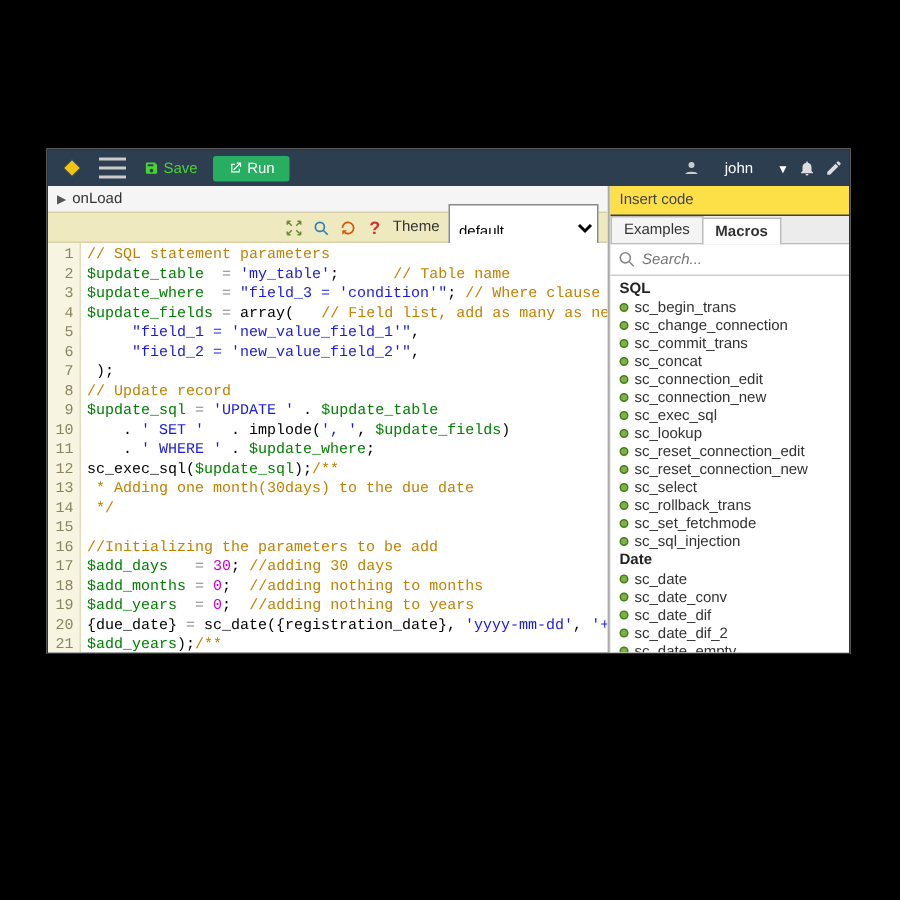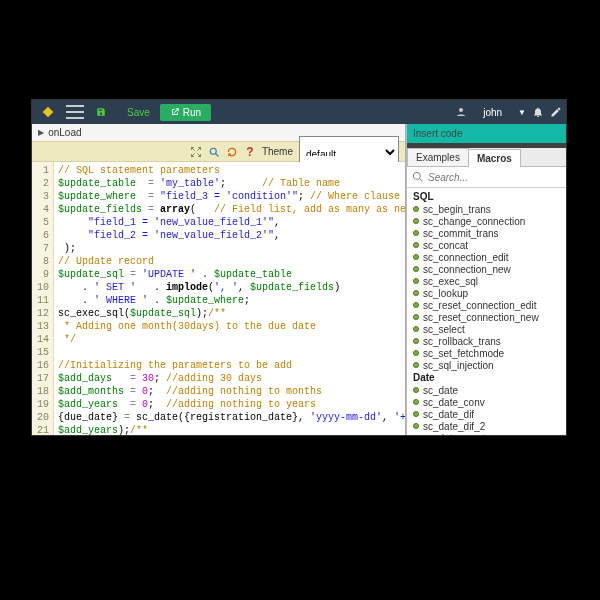--- a/index.html
+++ b/index.html
@@ -3,21 +3,21 @@
 <meta charset="utf-8">
 <style>
   * { box-sizing: border-box; margin: 0; padding: 0; }
   body { font-family: Arial, Helvetica, sans-serif; background: #000; width: 600px; height: 600px; overflow: hidden; }
   .frame { position: absolute; left: 31px; top: 99px; width: 536px; height: 337px; background: #fff; border: 1px solid #333; display: flex; flex-direction: column; }
   .topbar { height: 24px; background: #2c3e50; display: flex; align-items: center; padding: 0 4px; color: #fff; font-size: 10px; }
   .logo-diamond { width: 16px; height: 16px; margin: 0 4px; display: inline-flex; align-items: center; justify-content: center; }
   .logo-diamond svg { width: 14px; height: 14px; }
   .hamburger { width: 18px; height: 14px; display: inline-flex; flex-direction: column; justify-content: space-between; margin: 0 6px; cursor: pointer; }
   .hamburger span { display: block; height: 2px; background: #ccc; }
-  .btn-save { background: transparent; border: none; color: #4cd137; font-size: 10px; padding: 2px 6px; display: inline-flex; align-items: center; gap: 21px; cursor: pointer; }
+  .btn-save { background: transparent; border: none; color: #4cd137; font-size: 10px; padding: 2px 6px; display: inline-flex; align-items: center; gap: 3px; cursor: pointer; }
   .btn-run { background: #27ae60; border: none; color: #fff; font-size: 10px; padding: 3px 10px; margin-left: 4px; display: inline-flex; align-items: center; gap: 3px; cursor: pointer; border-radius: 2px; }
   .spacer { flex: 1; }
   .user-area { display: flex; align-items: center; gap: 16px; margin-right: 6px; }
   .user-icon, .bell-icon, .pencil-icon { width: 12px; height: 12px; }
   .user-name { font-size: 10px; }
   .caret { font-size: 8px; }
   .main { flex: 1; display: flex; overflow: hidden; }
   .editor-col { flex: 1; display: flex; flex-direction: column; border-right: 1px solid #aaa; overflow: hidden; }
   .event-row { height: 18px; background: #f5f5f5; border-bottom: 1px solid #d8d1a8; display: flex; align-items: center; font-size: 10px; padding: 0 6px; color: #333; }
   .event-arrow { font-size: 8px; margin-right: 4px; color: #555; }
@@ -28,23 +28,23 @@
   .code-area { flex: 1; display: flex; overflow: hidden; font-family: "Courier New", monospace; font-size: 10px; line-height: 13px; background: #fff; }
   .gutter { width: 22px; background: #f7f4e1; border-right: 1px solid #e3dcb4; text-align: right; padding: 2px 4px 2px 2px; color: #8a845f; }
   .gutter div { height: 13px; }
   .code { flex: 1; padding: 2px 4px; white-space: pre; overflow: hidden; color: #000; }
   .code div { height: 13px; }
   .c-com { color: #c28200; }
   .c-var { color: #008000; font-family: Liberation Mono, monospace; }
   .c-op  { color: #888; }
   .c-str { color: #1a1ae6; }
   .c-num { color: #cc00cc; }
-  .c-key { color: #000; font-weight: bold; }
+  .c-key { color: #000; font-weight: normal; }
   .side-col { width: 160px; display: flex; flex-direction: column; background: #f7f7f7; border-left: 1px solid #bbb; }
-  .side-title { font-size: 10px; padding: 4px 6px; color: #444; background: #14b8a6; border-bottom: 5px solid #404040; }
+  .side-title { font-size: 10px; padding: 4px 6px; color: #444; background: #fde047; border-bottom: 1px solid #404040; }
   .tabs { display: flex; background: #ececec; border-bottom: 1px solid #bbb; }
   .tab { font-size: 10px; padding: 3px 8px; border: 1px solid #bbb; border-bottom: none; background: #f4f4f4; color: #333; cursor: pointer; margin-right: -1px; }
   .tab.active { background: #fff; font-weight: bold; position: relative; top: 1px; }
   .search-row { padding: 4px 5px; border-bottom: 1px solid #ccc; background: #fff; display: flex; align-items: center; }
   .search-row .mag { width: 12px; height: 12px; margin-right: 4px; flex-shrink: 0; }
   .search-row input { flex: 1; border: none; font-size: 10px; outline: none; font-style: italic; color: #999; }
   .list { flex: 1; overflow: hidden; padding: 2px 0; background: #fff; }
   .cat { font-size: 10px; font-weight: bold; color: #222; padding: 1px 6px; }
   .item { font-size: 10px; color: #333; padding: 0 4px 0 6px; display: flex; align-items: center; height: 12px; cursor: pointer; }
   .bullet { width: 6px; height: 6px; border-radius: 50%; background: #7cb342; margin-right: 4px; flex-shrink: 0; border: 1px solid #4a7a1e; }

